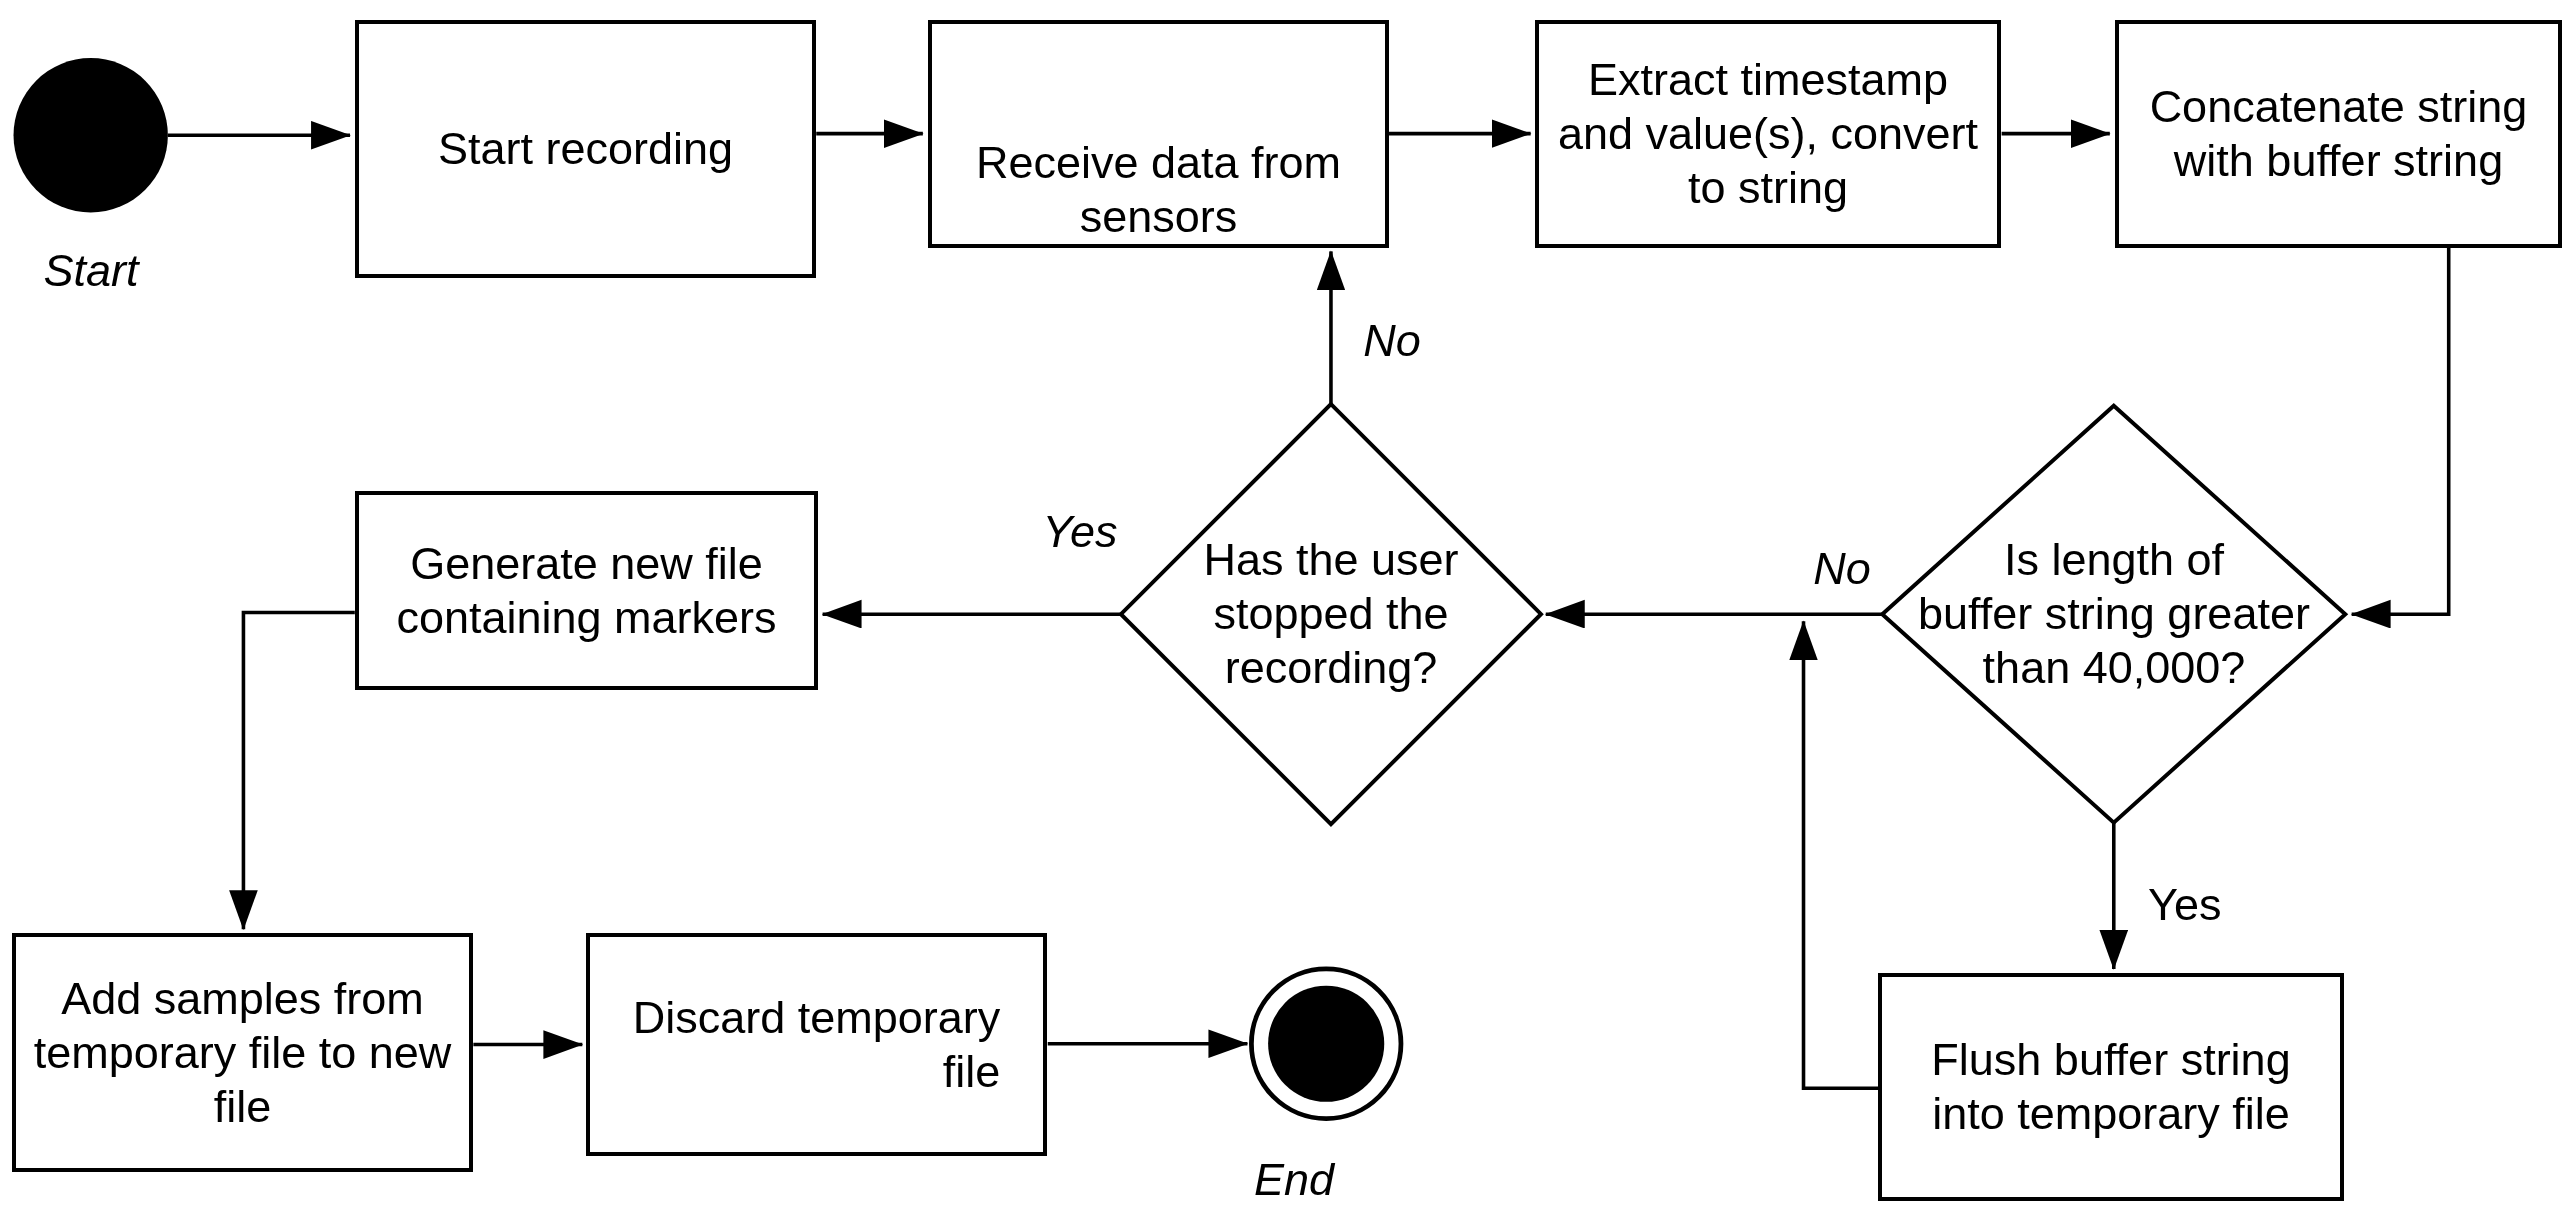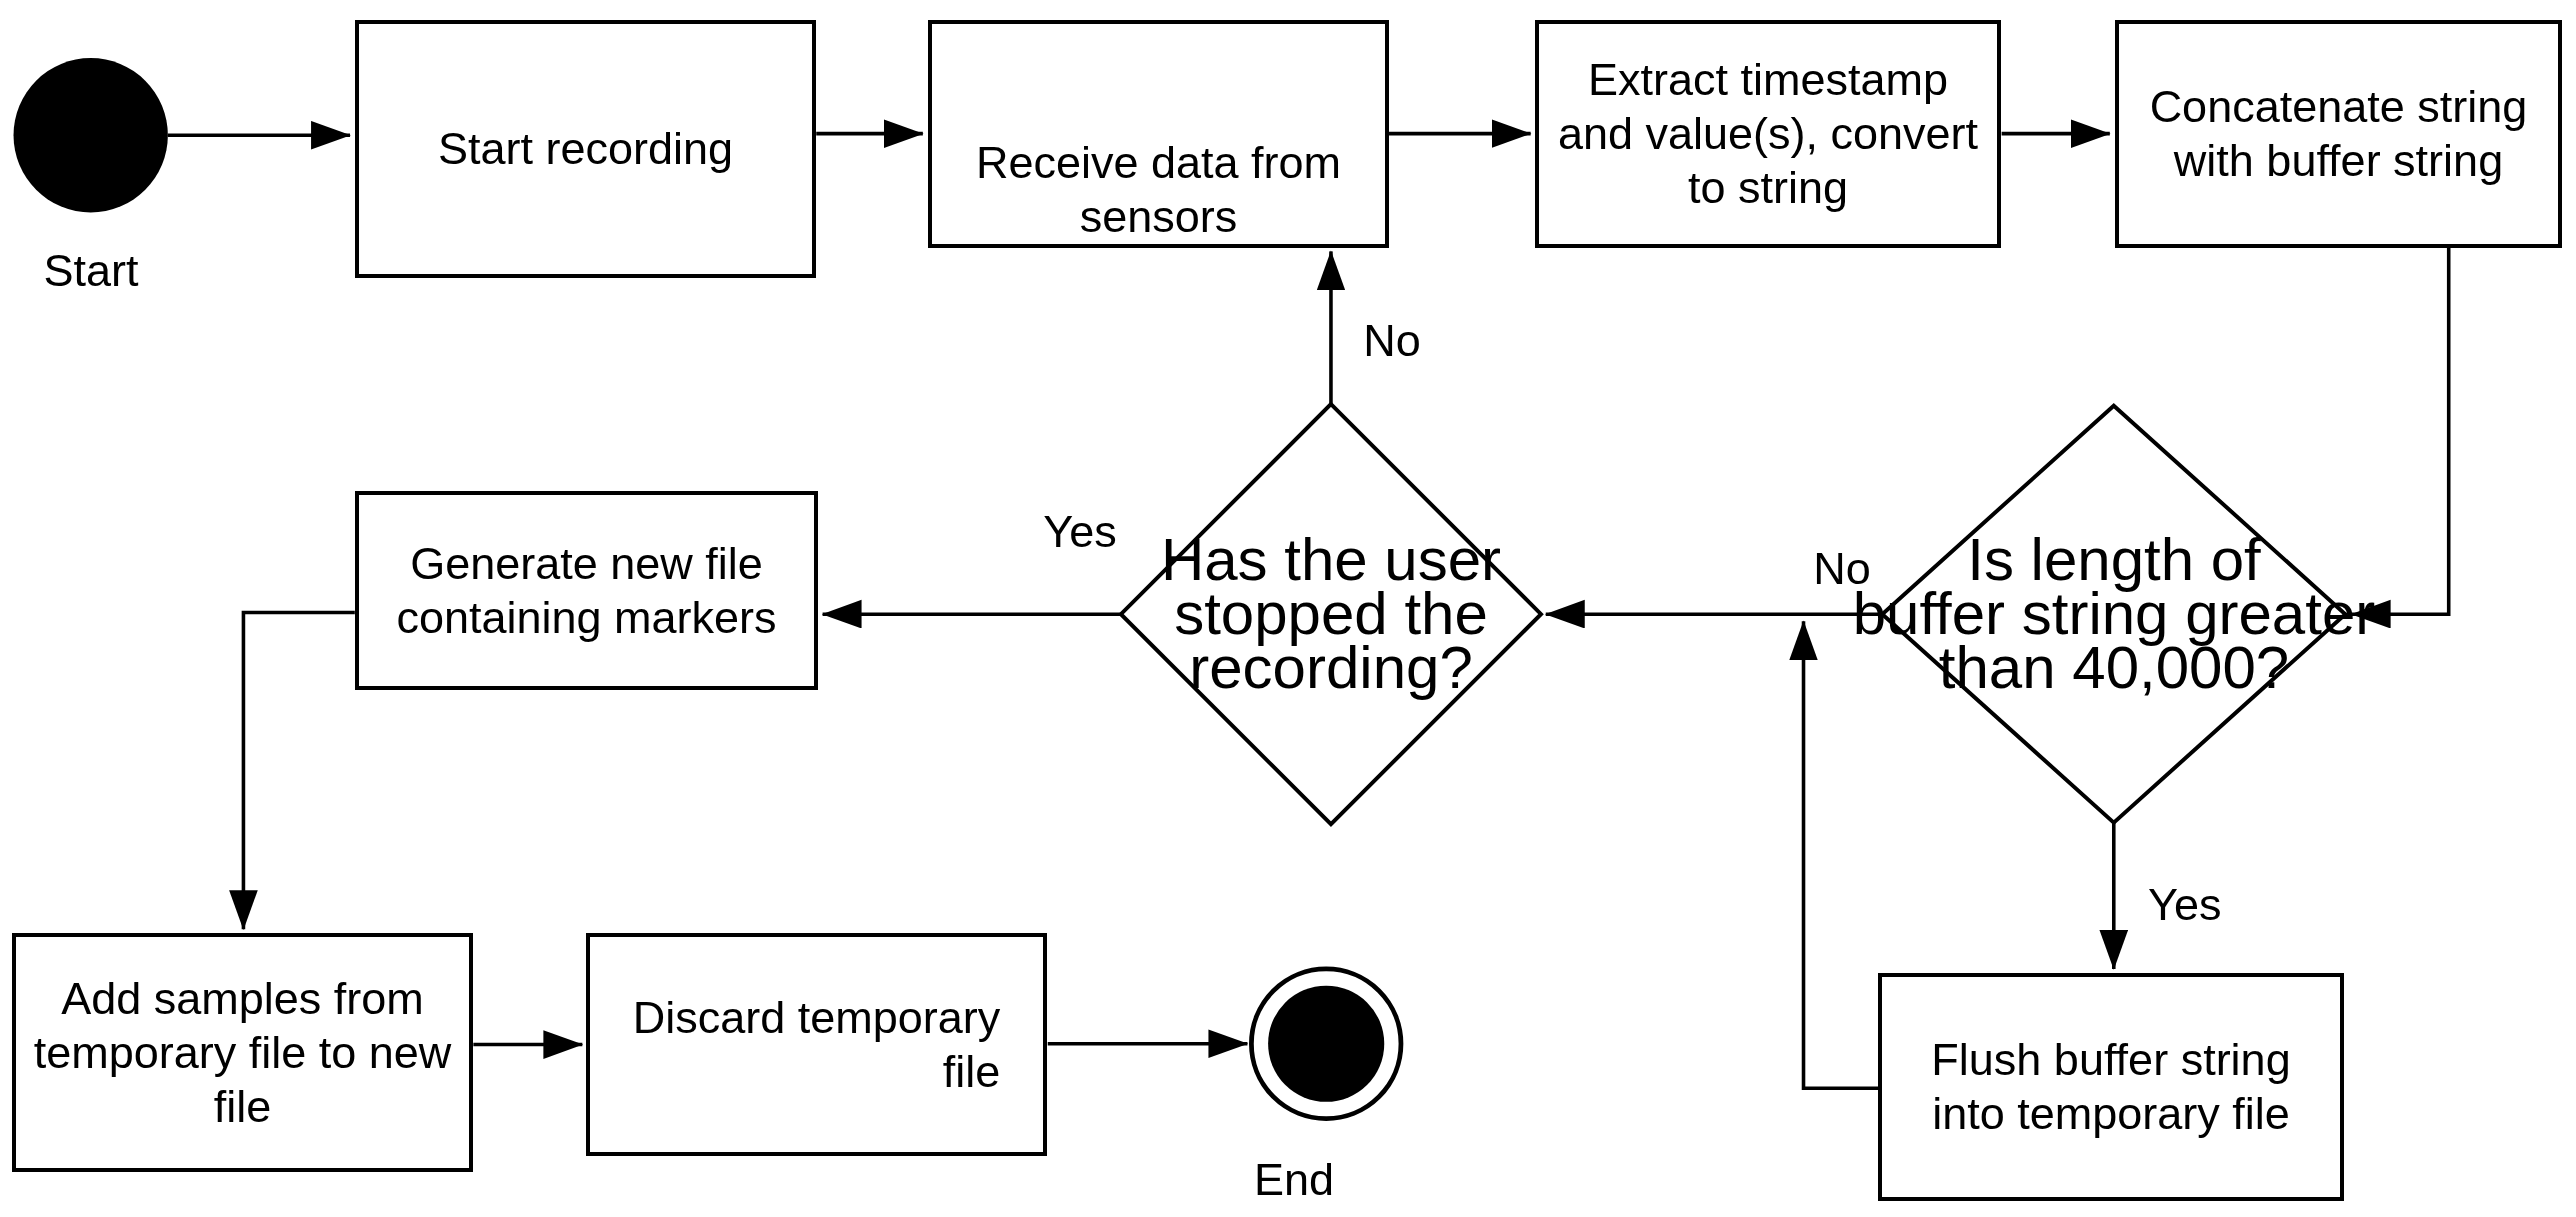--- a/index.html
+++ b/index.html
@@ -27,31 +27,31 @@
     justify-content: center;
     text-align: center;
     font-size: 45px;
     line-height: 54px;
     white-space: pre;
   }
   .diamond-label {
     position: absolute;
     transform: translate(-50%, -50%);
     text-align: center;
-    font-size: 60px;
+    font-size: 45px;
     line-height: 54px;
     white-space: pre;
   }
   .edge-label, .terminator-label {
     position: absolute;
     font-size: 45px;
     line-height: 49px;
     white-space: pre;
   }
-  .centered { transform: translate(-50%, -50%); text-align: left; }
+  .centered { transform: translate(-50%, -50%); text-align: left; font-style: italic; }
 </style>
 </head>
 <body>
 
 <div class="canvas">
 
   <svg class="connector-layer" width="2576" height="1218" viewBox="0 0 3238 1531" fill="none" stroke="#000000" stroke-width="4.5">
     <defs>
       <marker id="arrow" markerUnits="userSpaceOnUse" markerWidth="52" markerHeight="38" refX="49" refY="18" orient="auto">
         <path d="M0,0 L50,18 L0,36 z" fill="#000000" stroke="none"></path>

